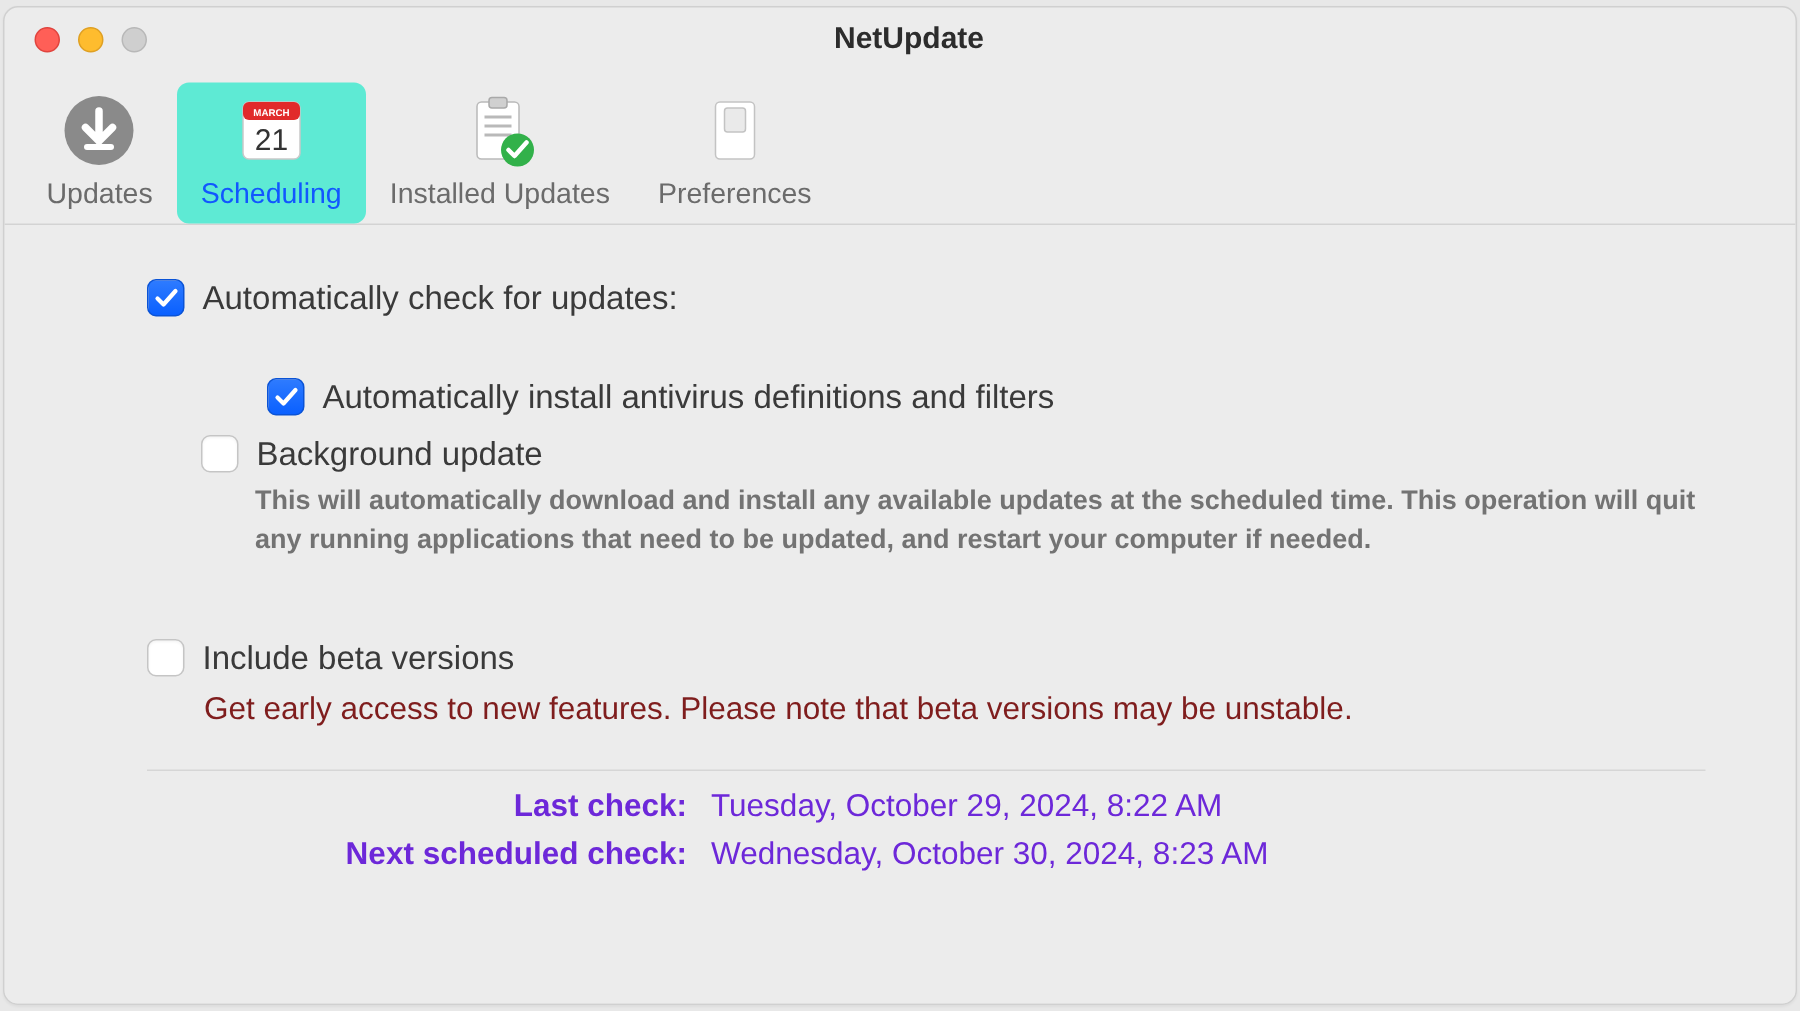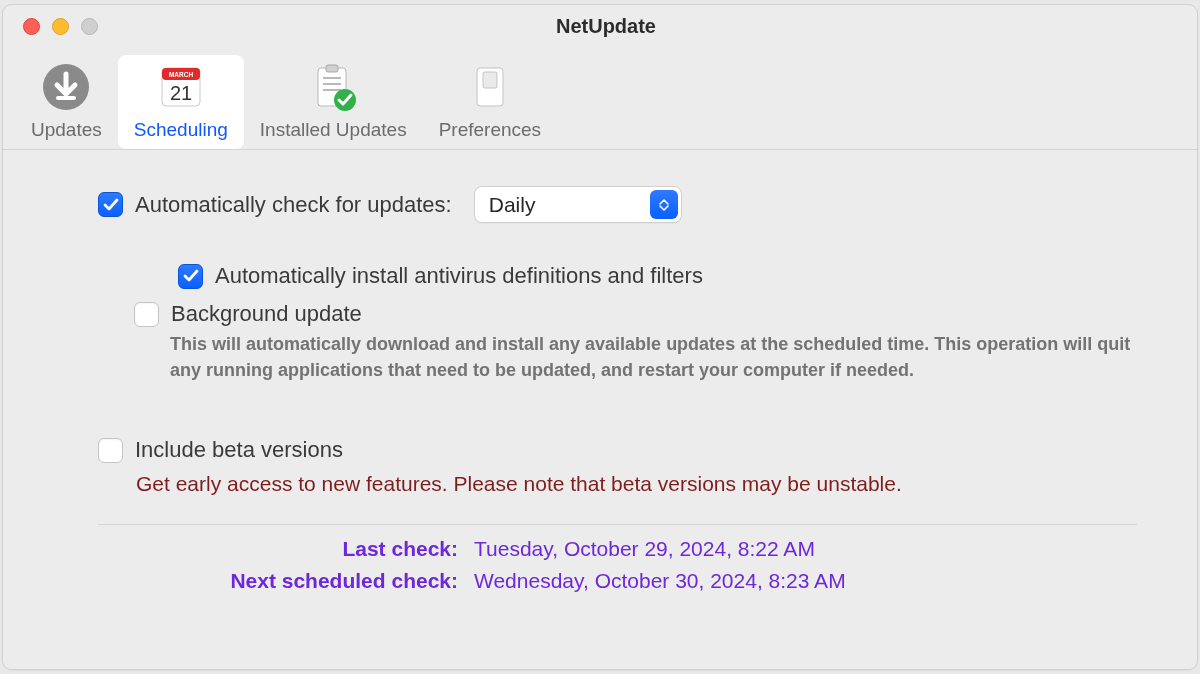--- a/index.html
+++ b/index.html
@@ -48,41 +48,41 @@
     border-bottom: 1px solid #d3d3d3;
   }
   .tool-item {
     display: flex; flex-direction: column;
     align-items: center;
     padding: 4px 16px 8px 16px;
     border-radius: 8px;
     cursor: default;
   }
   .tool-item.selected {
-    background: #ffffff;
+    background: #5eead4;
   }
   .tool-item .tlabel {
     font-size: 19px;
     color: #6b6b6b;
     margin-top: 4px;
   }
   .tool-item.selected .tlabel {
     color: #1157ff;
   }
   .tool-icon { width: 56px; height: 56px; display:flex; align-items:center; justify-content:center; }
   .tool-icon svg { width: 50px; height: 50px; }
 
   .content {
     flex: 1;
     background: #ececec;
     padding: 36px 60px 20px 95px;
     font-size: 22px;
     color: #3a3a3a;
   }
-  .row { display: flex; align-items: center; }
+  .row { display: flex; }
   .indent-1 { padding-left: 36px; }
   .checkbox {
     width: 25px; height: 25px;
     border-radius: 6px;
     margin-right: 12px;
     flex: 0 0 auto;
     display:inline-flex; align-items:center; justify-content:center;
   }
   .checkbox.checked {
     background: linear-gradient(#2e7bff,#0a60ff);
@@ -210,31 +210,20 @@
 
   <div class="content">
 
     <div class="row first-row">
       <span class="checkbox checked">
         <svg viewBox="0 0 18 18">
             <path d="M3 9 L7 13 L15 4" stroke="#fff" stroke-width="2.8" fill="none" stroke-linecap="round" stroke-linejoin="round"></path>
           </svg>
       </span>
       <span>Automatically check for updates:</span>
-      <span class="select">
-        <span class="sel-val">Daily</span>
-        <span class="stepper">
-          <svg viewBox="0 0 10 6">
-              <path d="M1 5 L5 1 L9 5" stroke="#fff" stroke-width="1.6" fill="none" stroke-linecap="round" stroke-linejoin="round"></path>
-            </svg>
-          <svg viewBox="0 0 10 6">
-              <path d="M1 1 L5 5 L9 1" stroke="#fff" stroke-width="1.6" fill="none" stroke-linecap="round" stroke-linejoin="round"></path>
-            </svg>
-        </span>
-      </span>
     </div>
 
     <div class="indent-1">
       <div class="row sub-row-1">
         <span class="checkbox checked">
           <svg viewBox="0 0 18 18">
               <path d="M3 9 L7 13 L15 4" stroke="#fff" stroke-width="2.8" fill="none" stroke-linecap="round" stroke-linejoin="round"></path>
             </svg>
         </span>
         <span>Automatically install antivirus definitions and filters</span>

